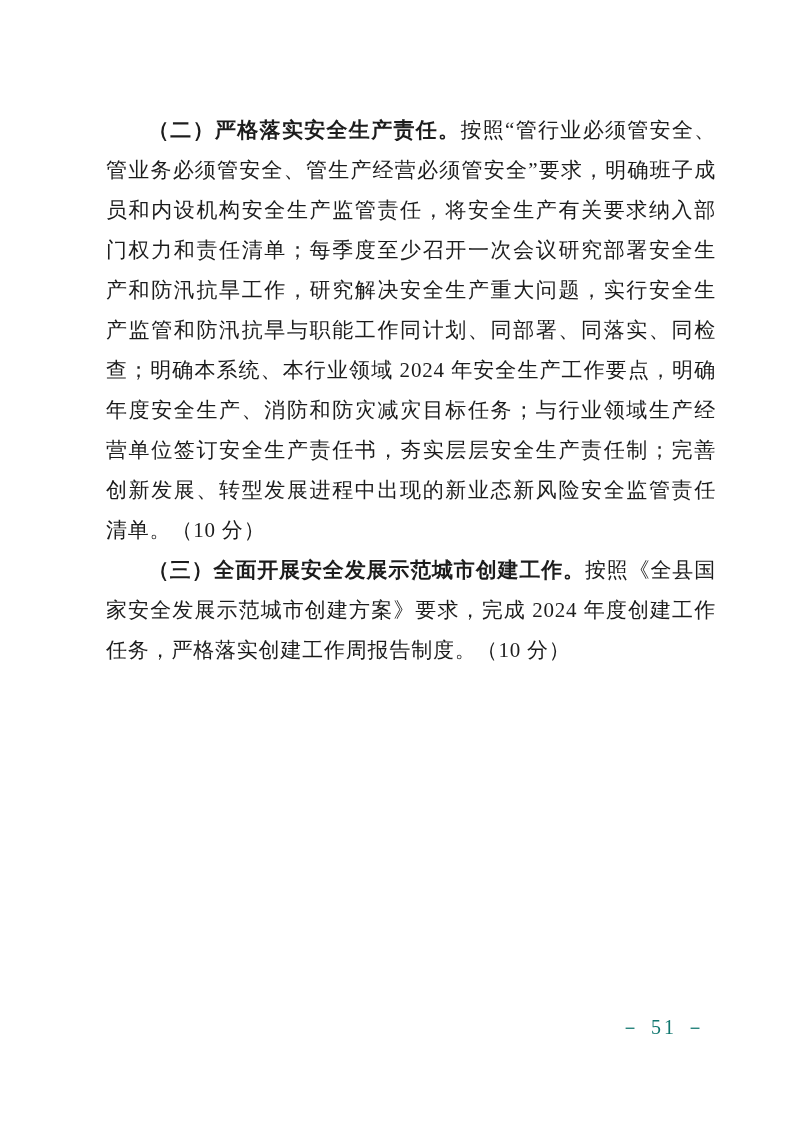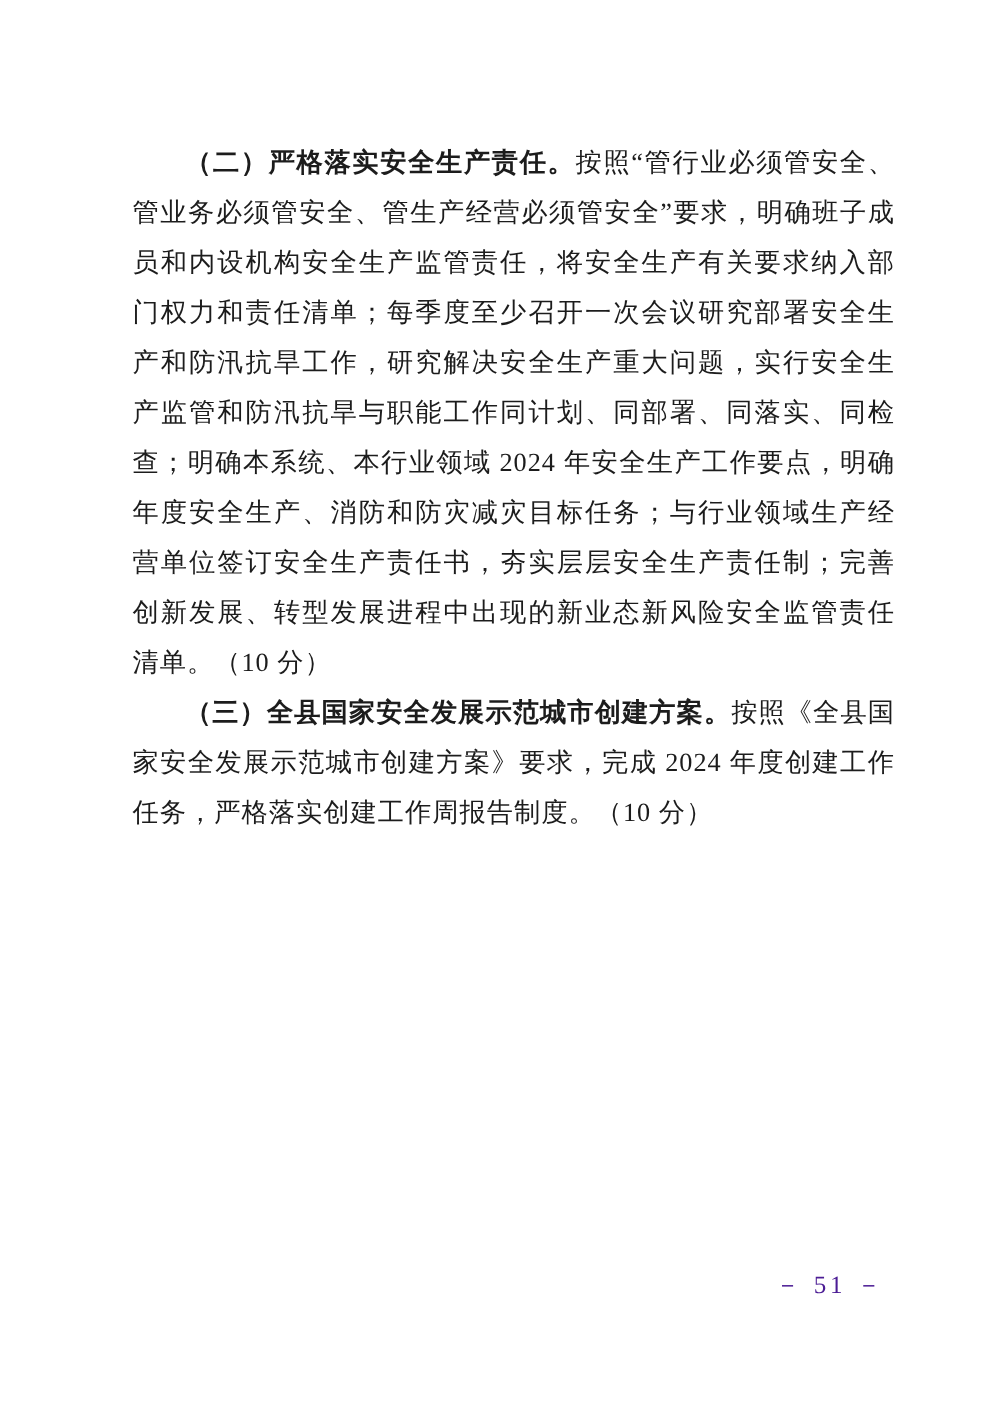--- a/index.html
+++ b/index.html
@@ -34,26 +34,26 @@
   }
   p.para .lead {
     font-weight: bold;
   }
   .pageno {
     position: absolute;
     left: 620px;
     top: 1014px;
     font-size: 20px;
     letter-spacing: 3px;
-    color: #4c1d95;
+    color: #0f766e;
     font-family: "Liberation Serif", "DejaVu Serif", serif;
   }
 </style>
 </head>
 <body>
 
 <div class="page">
   <div class="content">
     <p class="para"><span class="lead">（二）严格落实安全生产责任。</span><span>按照“管行业必须管安全、管业务必须管安全、管生产经营必须管安全”要求，明确班子成员和内设机构安全生产监管责任，将安全生产有关要求纳入部门权力和责任清单；每季度至少召开一次会议研究部署安全生产和防汛抗旱工作，研究解决安全生产重大问题，实行安全生产监管和防汛抗旱与职能工作同计划、同部署、同落实、同检查；明确本系统、本行业领域 2024 年安全生产工作要点，明确年度安全生产、消防和防灾减灾目标任务；与行业领域生产经营单位签订安全生产责任书，夯实层层安全生产责任制；完善创新发展、转型发展进程中出现的新业态新风险安全监管责任清单。（10 分）</span></p>
-    <p class="para"><span class="lead">（三）全县国家安全发展示范城市创建方案。</span><span>按照《全县国家安全发展示范城市创建方案》要求，完成 2024 年度创建工作任务，严格落实创建工作周报告制度。（10 分）</span></p>
+    <p class="para"><span class="lead">（三）全面开展安全发展示范城市创建工作。</span><span>按照《全县国家安全发展示范城市创建方案》要求，完成 2024 年度创建工作任务，严格落实创建工作周报告制度。（10 分）</span></p>
   </div>
   <div class="pageno">－ 51 －</div>
 </div>
 
 </body></html>

